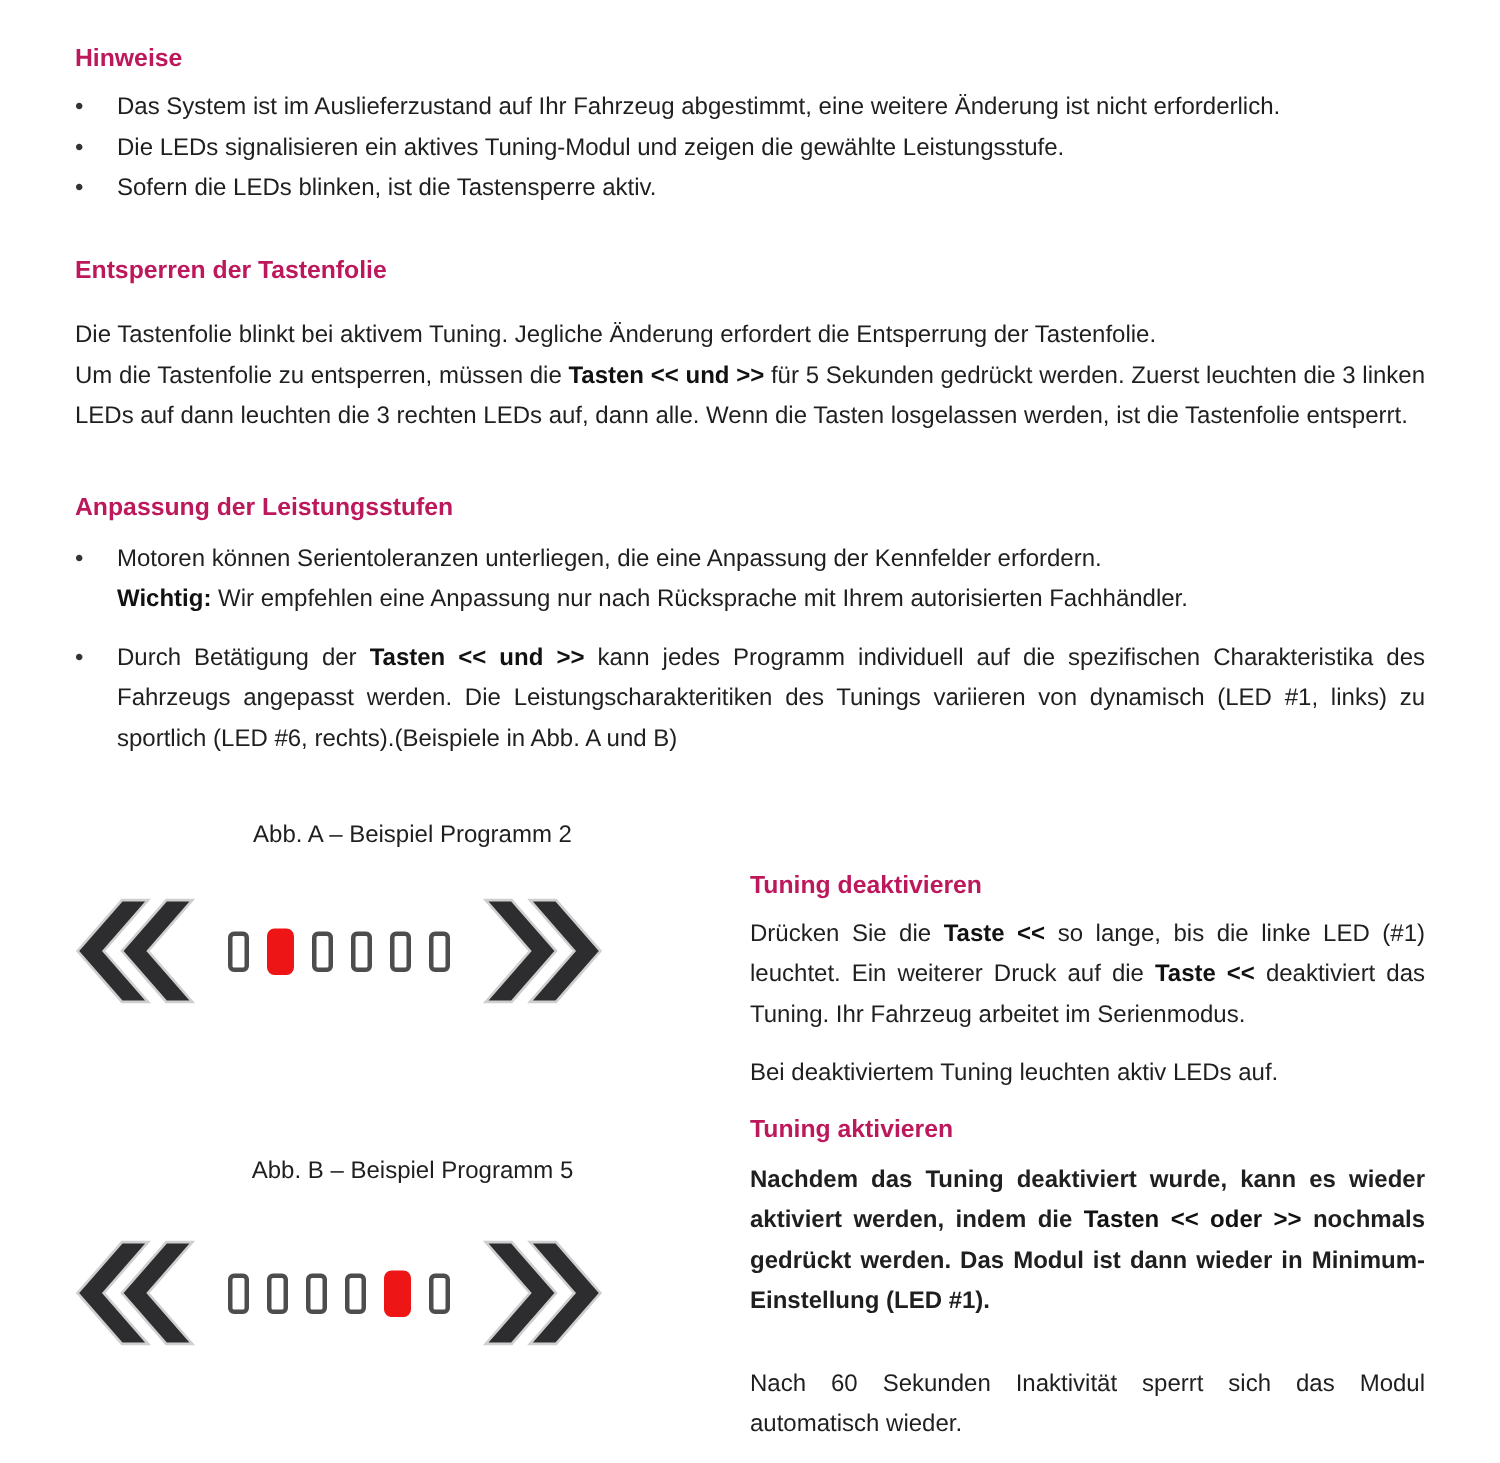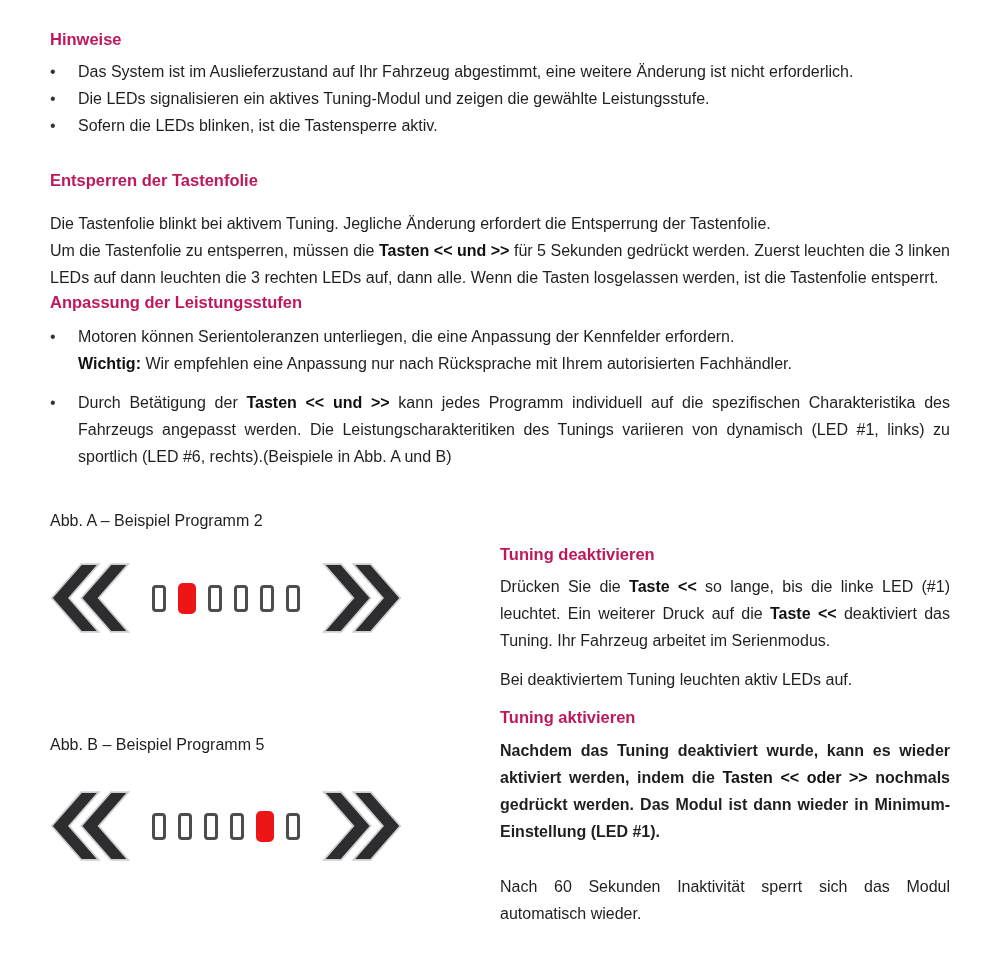--- a/index.html
+++ b/index.html
@@ -13,29 +13,29 @@
   .page { padding:28px 50px 0 50px; }
   h3 { font-size:16.5px; font-weight:bold; color:#be185d; line-height:22px; }
   .just { text-align:justify; text-align-last:left; }
   .bullets { margin-top:8px; }
   .bullet-row { display:flex; }
   .bullet-glyph { width:28px; flex:0 0 28px; color:#333; }
   .bullet-body { flex:1; }
   .sec { margin-top:0; }
   .sec-entsperren { margin-top:30px; }
   .sec-entsperren p.lead { margin-top:19px; }
-  .sec-anpassung { }
+  .sec-anpassung { margin-top:36px; }
   .sec-anpassung .bullets { margin-top:10px; }
   .sec-anpassung .bullet-row + .bullet-row { margin-top:12px; }
 
   .two-col { display:flex; margin-top:40px; }
   .col-left  { width:450px; flex:0 0 450px; }
   .col-right { flex:1; }
 
-  .fig-label { line-height:22px; }
+  .fig-label { line-height:22px;text-align:center; }
   .fig { display:flex; align-items:center; margin-top:26px; height:80px; }
   .fig svg { display:block; }
   .leds { display:flex; align-items:center; gap:12px; margin:0 22px; }
   .led {
     width:14px; height:27px; background:#ffffff;
     border:3.5px solid var(--led-outline,#4d4d4d); border-radius:4px;
   }
   .led.on {
     width:18px; height:31px; background:var(--led-red,#ed1515);
     border-color:var(--led-red,#ed1515); border-radius:5px;

